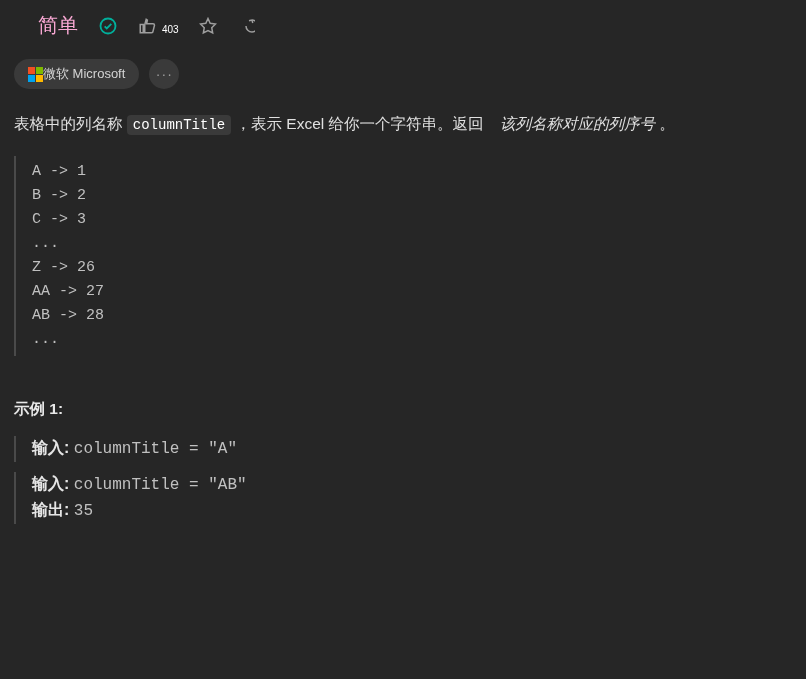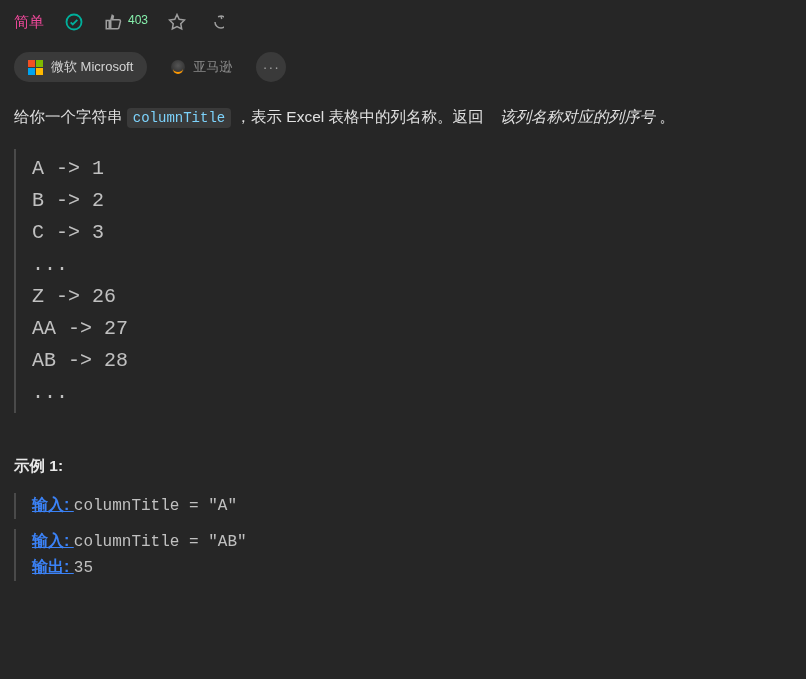--- a/index.html
+++ b/index.html
@@ -12,42 +12,42 @@
       overflow: hidden;
       padding: 10px 14px;
     }
     .header {
       display: flex;
       align-items: center;
       gap: 20px;
       padding: 2px 0 14px 0;
     }
     .difficulty {
-      color: #ec4899;
-      font-size: 15px;
+      color: #f9a8d4;
+      font-size: 20px;
+      margin-left: 24px;
     }
     .hdr-item {
       display: flex;
-      align-items: flex-start;
+      align-items: flex-end;
       gap: 6px;
-      color: #86efac;
-      font-size: 12px;
+      color: #ffffff;
+      font-size: 10px;
       cursor: pointer;
     }
     .hdr-icon svg { display: block; }
     .tags {
       display: flex;
       align-items: center;
       gap: 10px;
       padding: 6px 0 22px 0;
     }
     .tag {
       display: flex;
       align-items: center;
-      gap: 8px;
       background: #3a3a3a;
       color: #d4d4d4;
       font-size: 13px;
       padding: 6px 14px;
       border-radius: 16px;
       cursor: pointer;
     }
     .tag.secondary {
       background: transparent;
       color: #8a8a8a;
@@ -75,33 +75,33 @@
     .more-btn {
       width: 30px; height: 30px; border-radius: 50%;
       background: #3a3a3a; color: #9e9e9e;
       display: flex; align-items: center; justify-content: center;
       font-size: 14px; letter-spacing: 1px; cursor: pointer;
     }
     .content { font-size: 15.5px; line-height: 1.7; color: #e0e0e0; }
     .content p { margin-bottom: 18px; }
     .inline-code {
       background: #3a3a3a;
-      color: #7dd3fc;
+      color: #ffffff;
       padding: 2px 6px;
       border-radius: 4px;
       font-family: "SF Mono", Consolas, "Courier New", monospace;
       font-size: 14px;
     }
     .italic { font-style: italic; margin-left: 12px; }
     .code-block {
       border-left: 2px solid #4a4a4a;
       padding: 4px 0 4px 16px;
       margin: 10px 0 40px 0;
       font-family: "SF Mono", Consolas, "Courier New", monospace;
-      font-size: 20px;
+      font-size: 15px;
       line-height: 1.6;
       color: #c0c0c0;
       white-space: pre;
     }
     .example-title {
       font-weight: 700;
       color: #e8e8e8;
       font-size: 15.5px;
       margin: 5px 0 14px 0;
     }
@@ -109,23 +109,22 @@
       border-left: 2px solid #4a4a4a;
       padding: 0 0 0 16px;
       margin-bottom: 10px;
       font-family: "SF Mono", Consolas, "Courier New", monospace;
       font-size: 16px;
       line-height: 1.55;
       color: #c0c0c0;
     }
     .example-block .lbl {
       font-weight: 700;
-      color: #3b82f6;
+      color: #e5e5e5;
       font-family: -apple-system, BlinkMacSystemFont, "Segoe UI", "PingFang SC", "Microsoft YaHei", sans-serif;
-      text-decoration: underline;
     }
   </style>
 </head>
 <body>
 
 <div class="header">
   <span class="difficulty">简单</span>
   <span class="hdr-item hdr-icon">
     <svg width="20" height="20" viewBox="0 0 24 24" fill="none" stroke="#00af9b" stroke-width="2.2">
         <circle cx="12" cy="12" r="9"></circle>
@@ -156,30 +155,26 @@
 <div class="tags">
   <div class="tag">
     <span class="ms-icon">
         <span class="ms-r"></span>
         <span class="ms-g"></span>
         <span class="ms-b"></span>
         <span class="ms-y"></span>
       </span>
     <span>微软 Microsoft</span>
   </div>
-  <div class="tag secondary">
-    <span class="amz-icon"></span>
-    <span>亚马逊</span>
-  </div>
   <div class="more-btn">···</div>
 </div>
 
 <div class="content">
   <p>
-    <span>给你一个字符串 </span><span class="inline-code">columnTitle</span><span> ，表示 Excel 表格中的列名称。返回 </span><span class="italic">该列名称对应的列序号</span><span> 。</span>
+    <span>表格中的列名称 </span><span class="inline-code">columnTitle</span><span> ，表示 Excel 给你一个字符串。返回 </span><span class="italic">该列名称对应的列序号</span><span> 。</span>
   </p>
 
   <div class="code-block">A -&gt; 1
 B -&gt; 2
 C -&gt; 3
 ...
 Z -&gt; 26
 AA -&gt; 27
 AB -&gt; 28 
 ...</div>

